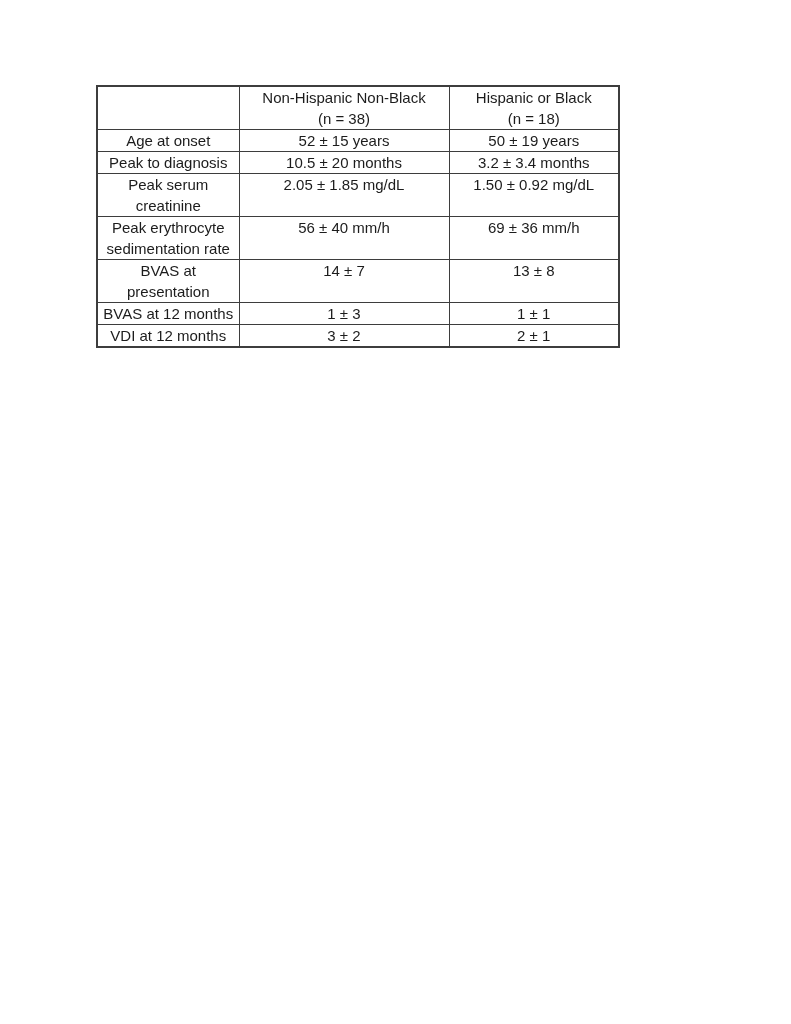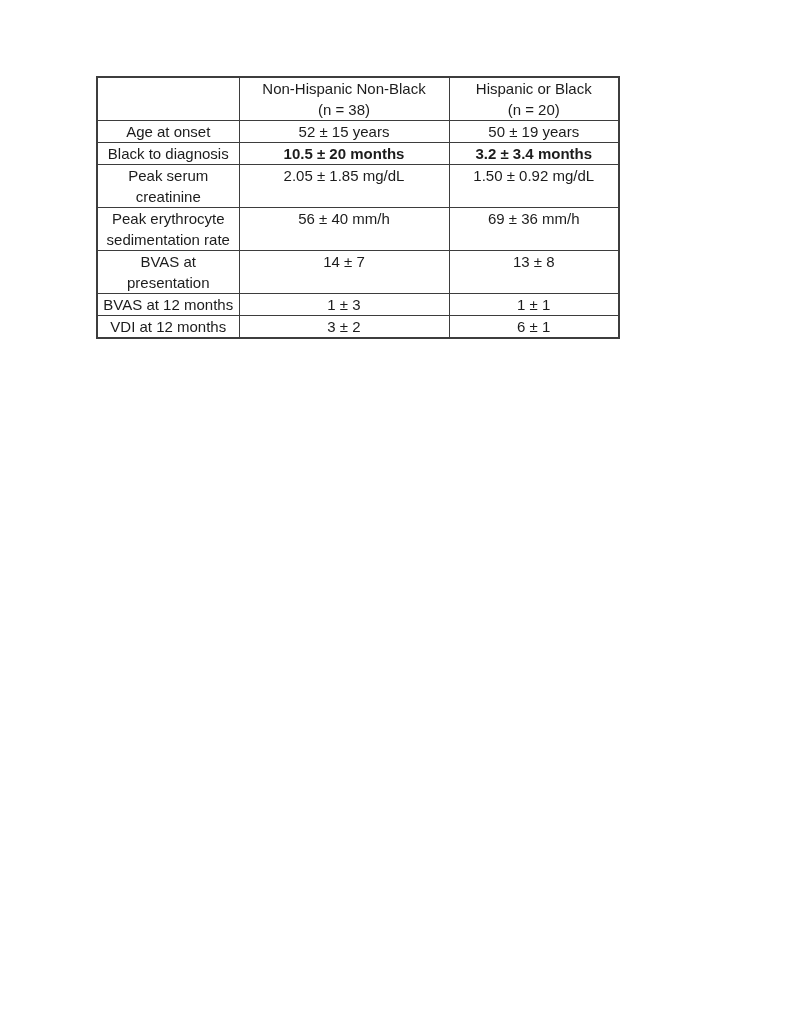--- a/index.html
+++ b/index.html
@@ -12,21 +12,21 @@
   .page {
     position: relative;
     width: 791px;
     height: 1024px;
     background: #ffffff;
     overflow: hidden;
   }
   table.data-table {
     position: absolute;
     left: 96px;
-    top: 76px;
+    top: 85px;
     width: 522px;
     border-collapse: collapse;
     table-layout: fixed;
     border: 2px solid #3d3d3d;
     font-size: 15px;
     line-height: 21px;
     color: #1c1c1c;
   }
   col.c1 { width: 142px; }
   col.c2 { width: 210px; }
@@ -34,50 +34,50 @@
   .data-table th,
   .data-table td {
     border: 1px solid #3d3d3d;
     text-align: center;
     vertical-align: top;
     padding: 0 4px;
     font-weight: normal;
     white-space: pre-line;
     overflow: hidden;
   }
-  .data-table td.bold { font-weight: bold; }
+  .data-table td.bold { font-weight: normal; }
   .data-table thead th { height: 43px; }
 </style>
 </head>
 <body>
 
 <div class="page">
   <table class="data-table">
     <colgroup>
       <col class="c1">
       <col class="c2">
       <col class="c3">
     </colgroup>
     <thead>
       <tr>
         <th></th>
         <th>Non-Hispanic Non-Black
 (n = 38)</th>
         <th>Hispanic or Black
-(n = 20)</th>
+(n = 18)</th>
       </tr>
     </thead>
     <tbody id="table-body">
         <tr>
           <td>Age at onset</td>
           <td>52 ± 15 years</td>
           <td>50 ± 19 years</td>
         </tr>
         <tr>
-          <td>Black to diagnosis</td>
+          <td>Peak to diagnosis</td>
           <td class="bold">10.5 ± 20 months</td>
           <td class="bold">3.2 ± 3.4 months</td>
         </tr>
         <tr>
           <td>Peak serum
 creatinine</td>
           <td>2.05 ± 1.85 mg/dL</td>
           <td>1.50 ± 0.92 mg/dL</td>
         </tr>
         <tr>
@@ -93,17 +93,17 @@
           <td>13 ± 8</td>
         </tr>
         <tr>
           <td>BVAS at 12 months</td>
           <td>1 ± 3</td>
           <td>1 ± 1</td>
         </tr>
         <tr>
           <td>VDI at 12 months</td>
           <td>3 ± 2</td>
-          <td>6 ± 1</td>
+          <td>2 ± 1</td>
         </tr>
       </tbody>
   </table>
 </div>
 
 </body></html>

